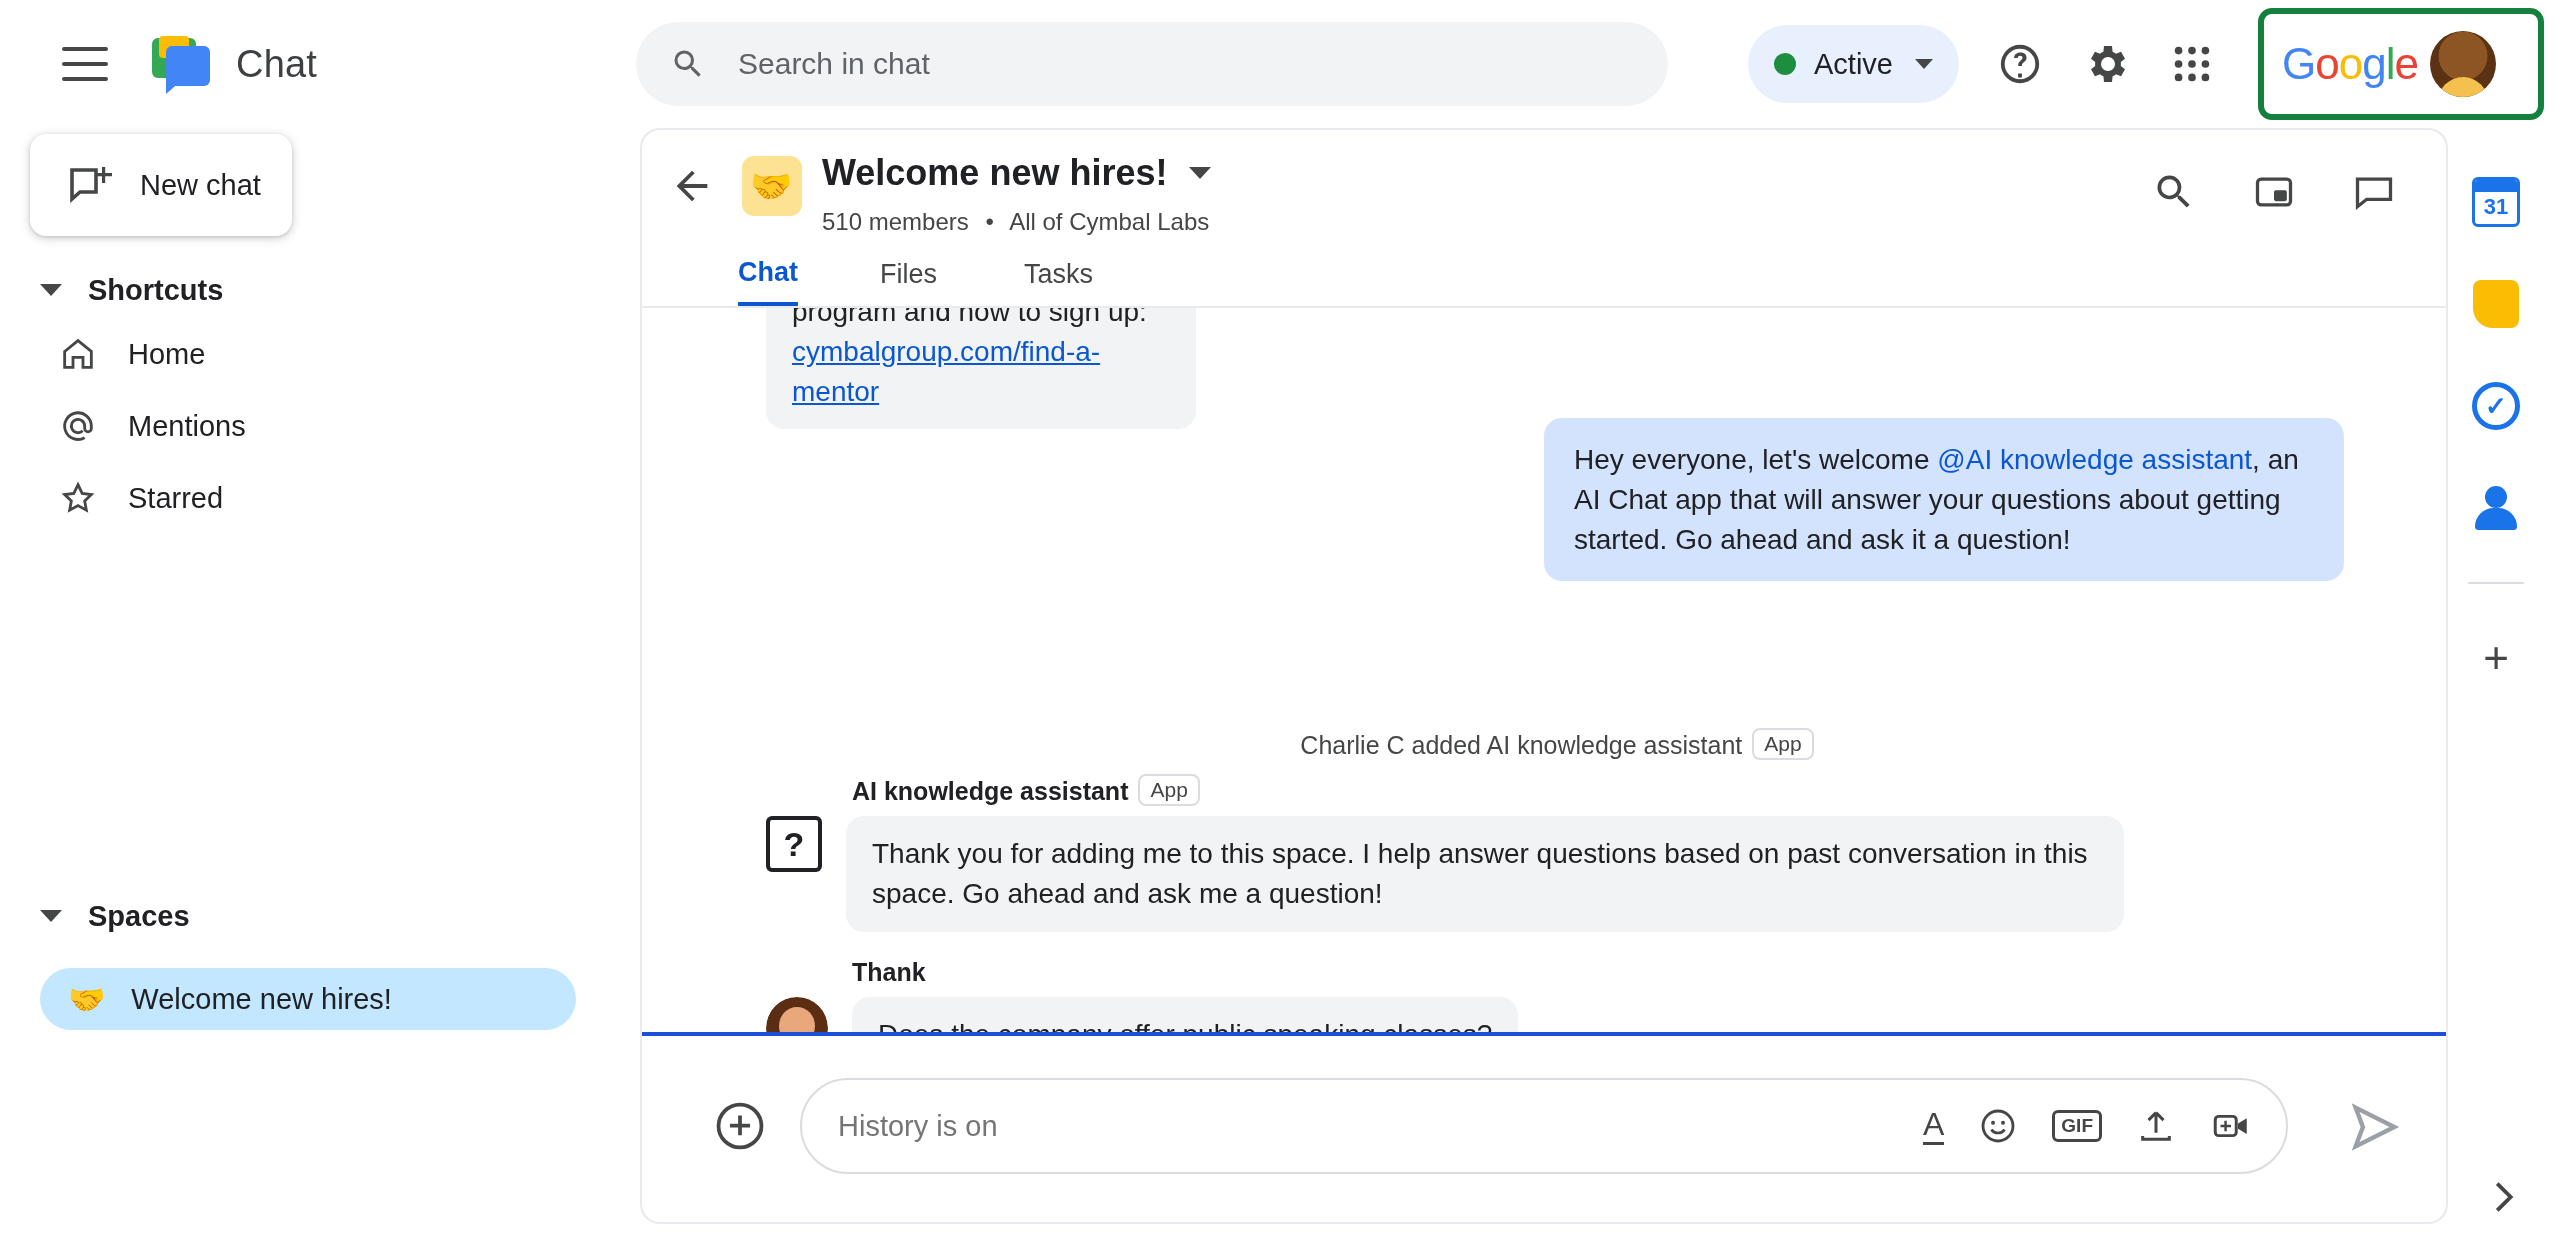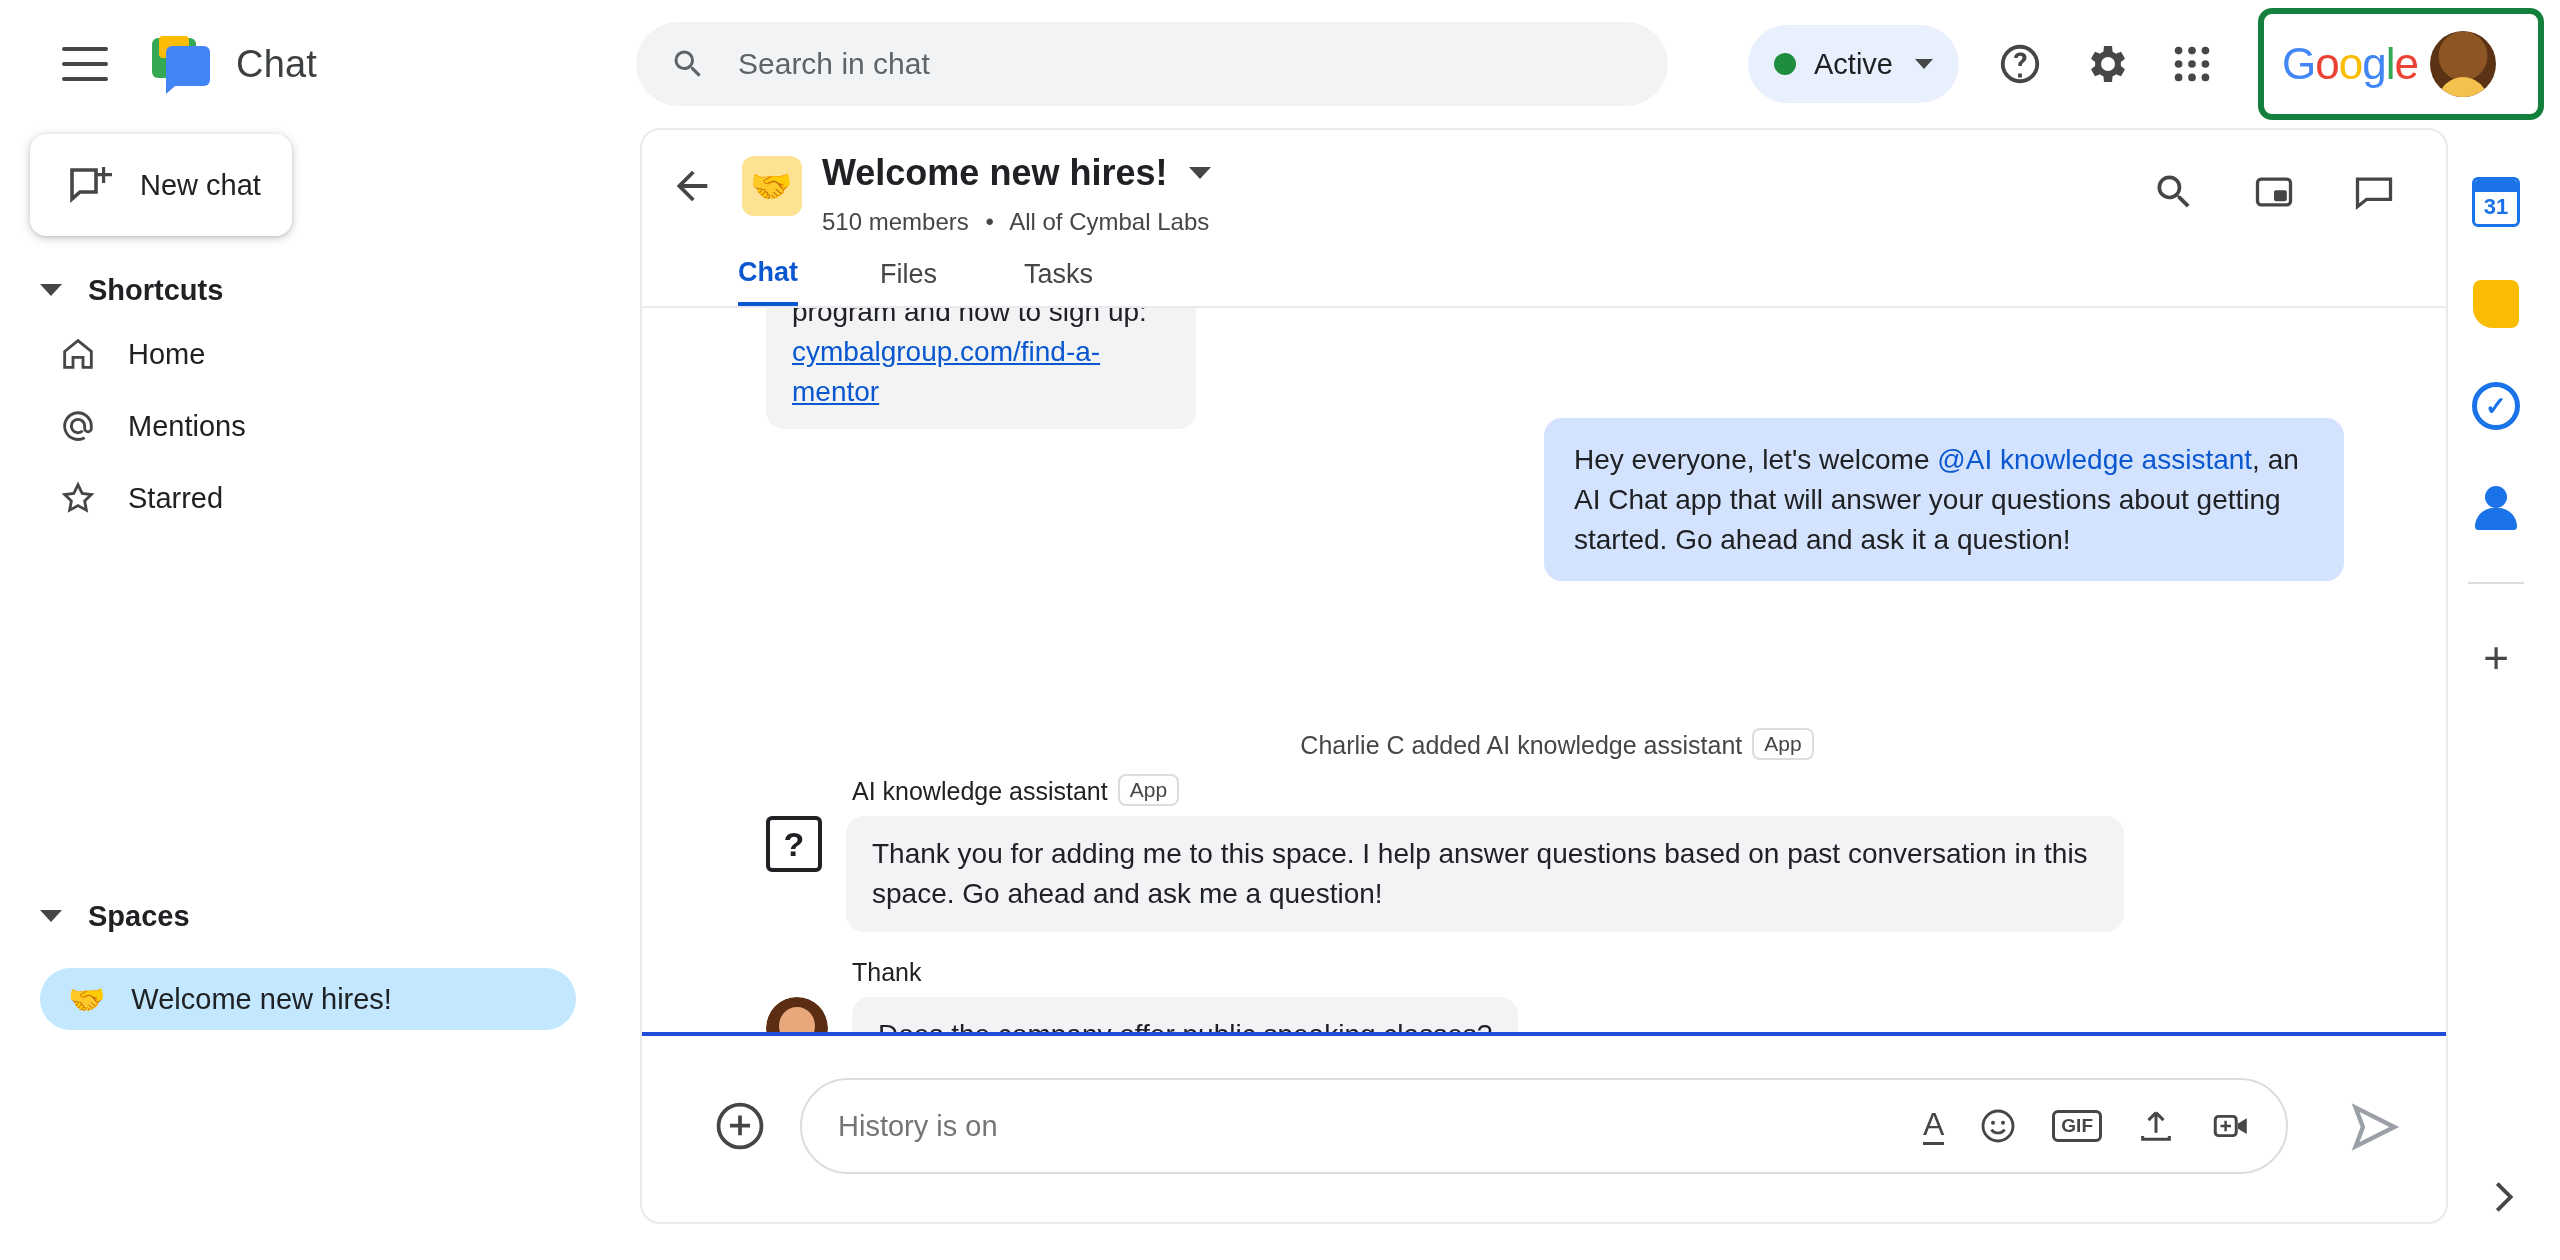--- a/index.html
+++ b/index.html
@@ -158,21 +158,21 @@
   }
   .link { color: #0b57d0; text-decoration: underline; }
   .mention { color: #0b57d0; }
 
   .msg-clip { position: absolute; left: 124px; top: -34px; width: 430px; }
   .system-line { position: absolute; top: 420px; left: 0; width: 100%; text-align: center; font-size: 25px; color: #444746; margin-left: 13px; }
   .app-chip {
     display: inline-block; border: 2px solid #dadce0; border-radius: 8px;
     font-size: 21px; color: #444746; padding: 2px 10px; margin-left: 10px; vertical-align: 3px;
   }
-  .sender-name { font-size: 25px; font-weight: normal; color: #202124; margin-top: 10px; }
+  .sender-name { font-size: 25px; font-weight: bold; color: #202124; margin-top: 10px; }
 
   .row { position: absolute; display: flex; align-items: flex-start; gap: 24px; }
   .av-app {
     width: 56px; height: 56px; border: 4px solid #202124; border-radius: 6px;
     display: flex; align-items: center; justify-content: center;
     font-size: 34px; font-weight: bold; color: #202124; flex: none;
   }
   .av-dana {
     width: 62px; height: 62px; border-radius: 50%; flex: none;
     background: #fff; position: relative; overflow: hidden;

